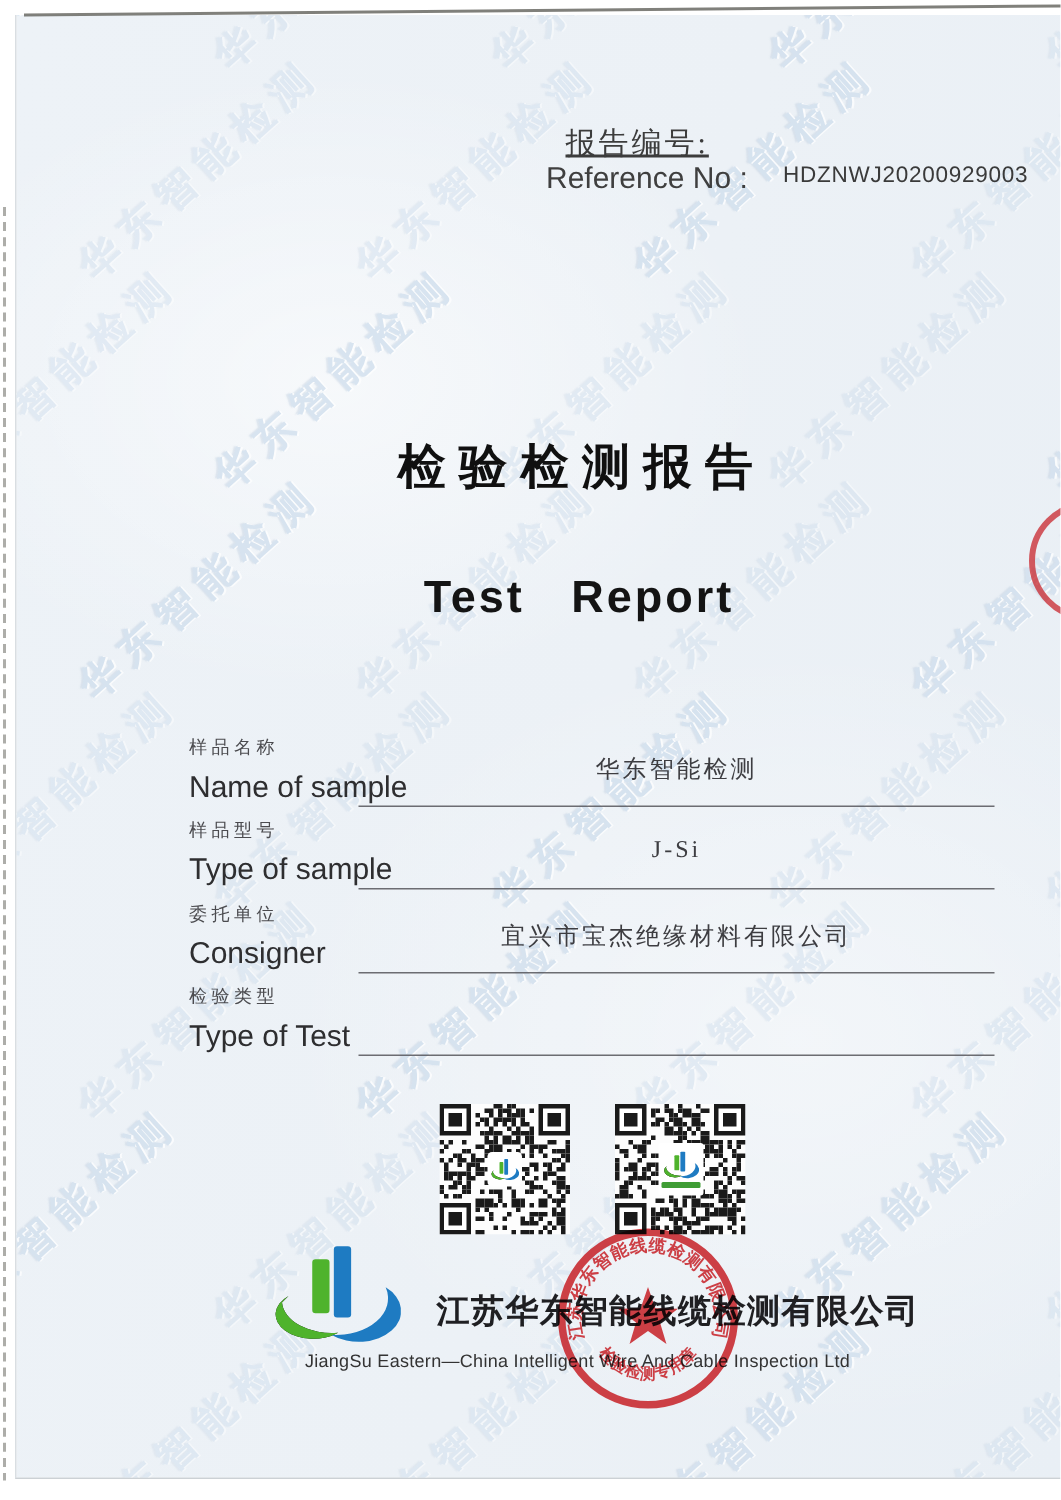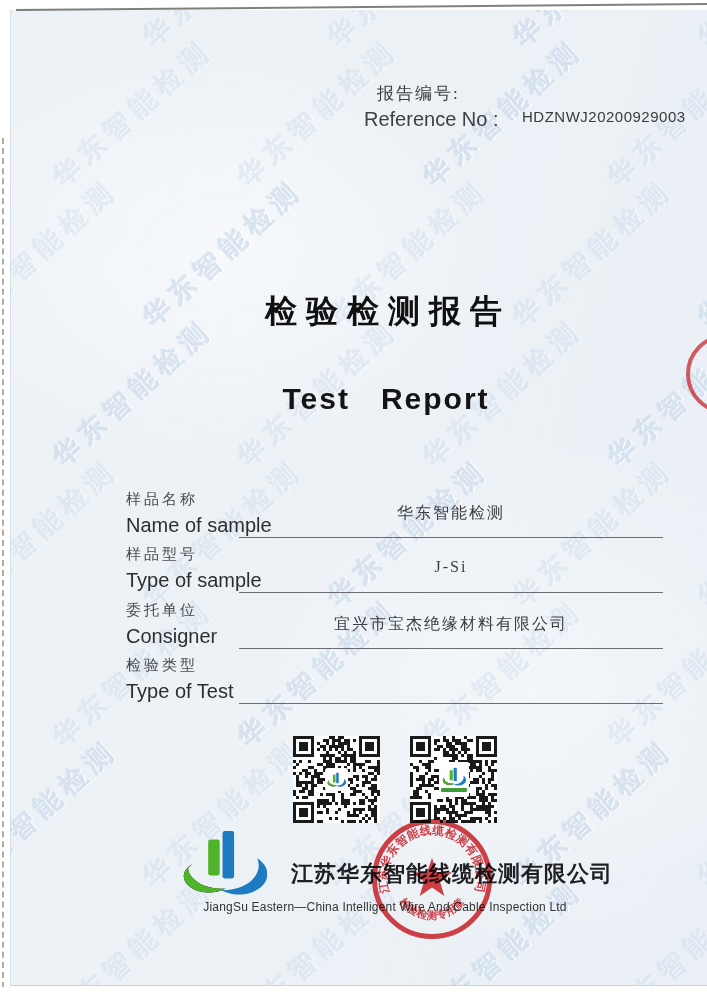--- a/index.html
+++ b/index.html
@@ -32,36 +32,36 @@
   .wm-tile{
     position:absolute;transform:rotate(-42deg);
     font-family:"Liberation Serif","DejaVu Serif",serif;font-weight:bold;
     font-size:27px;letter-spacing:7px;white-space:nowrap;
     color:#cfdeed;
     text-shadow:1px 1px 0 rgba(255,255,255,.95),-1px -1px 1px rgba(185,203,221,.55);
   }
   
   .content{position:absolute;inset:0;z-index:2;}
   .cx{position:absolute;transform:translateX(-50%);white-space:nowrap;}
-  .ref-label-cn{position:absolute;left:366px;top:72px;font-size:17px;color:#3c3c3c;
-    font-family:"Liberation Serif","DejaVu Serif",serif;letter-spacing:2px;}
+  .ref-label-cn{position:absolute;left:366px;top:72px;font-size:20px;color:#3c3c3c;
+    font-family:"Liberation Serif","DejaVu Serif",serif;letter-spacing:2px;text-decoration:underline;}
   .ref-label-en{position:absolute;left:353px;top:98px;font-size:20px;color:#3f3f3f;}
   .ref-value{position:absolute;left:511px;top:98px;font-size:15px;color:#3a3a3a;letter-spacing:.5px;}
   .title-cn{
     left:377px;top:280px;
     font-family:"Liberation Serif","DejaVu Serif",serif;
     font-size:32px;font-weight:bold;letter-spacing:9px;color:#101010;
   }
   .title-en{
     left:375px;top:372px;
     font-size:30px;font-weight:bold;letter-spacing:2px;color:#141414;
     white-space:pre;
   }
   .field-row{position:absolute;left:115px;width:545px;height:58px;}
-  .f-cn{position:absolute;left:0;top:0;font-size:15px;color:#4b4b4f;letter-spacing:3px;
+  .f-cn{position:absolute;left:0;top:0;font-size:12px;color:#4b4b4f;letter-spacing:3px;
     font-family:"Liberation Serif","DejaVu Serif",serif;}
   .f-en{position:absolute;left:0;top:24px;font-size:20px;color:#2e2e30;}
   .f-val{position:absolute;left:113px;top:13px;width:424px;text-align:center;
     font-size:16px;color:#3d3d41;letter-spacing:2px;
     font-family:"Liberation Serif","DejaVu Serif",serif;}
   .f-line{position:absolute;left:113px;top:47px;width:424px;border-bottom:1.5px solid #55555a;opacity:.85;}
   
   .qr{position:absolute;width:87px;height:87px;}
   .qr-left{left:282px;top:726px;}
   .qr-right{left:399px;top:726px;}

